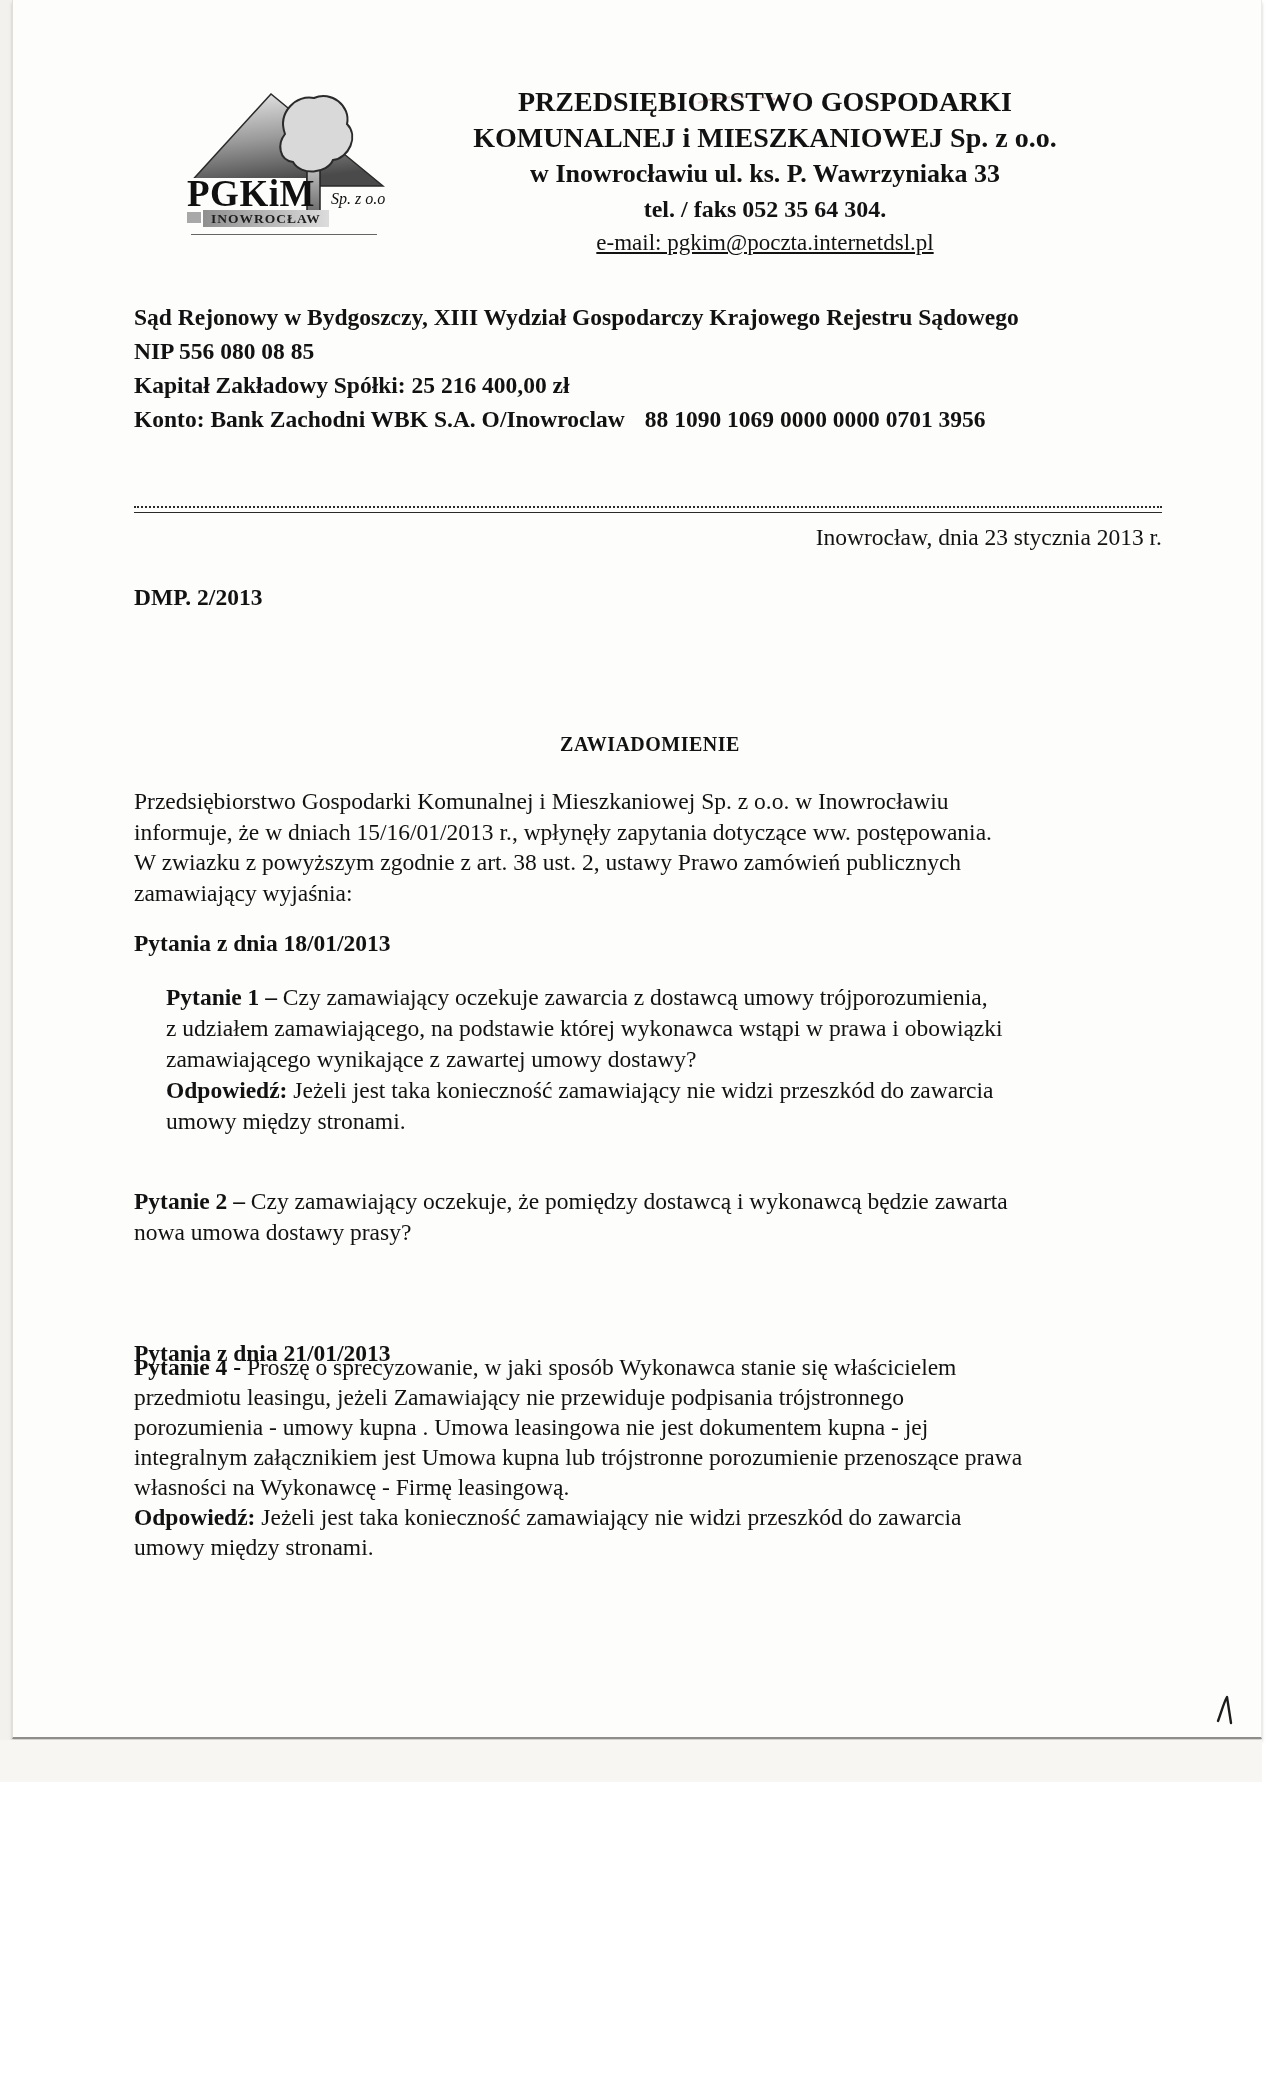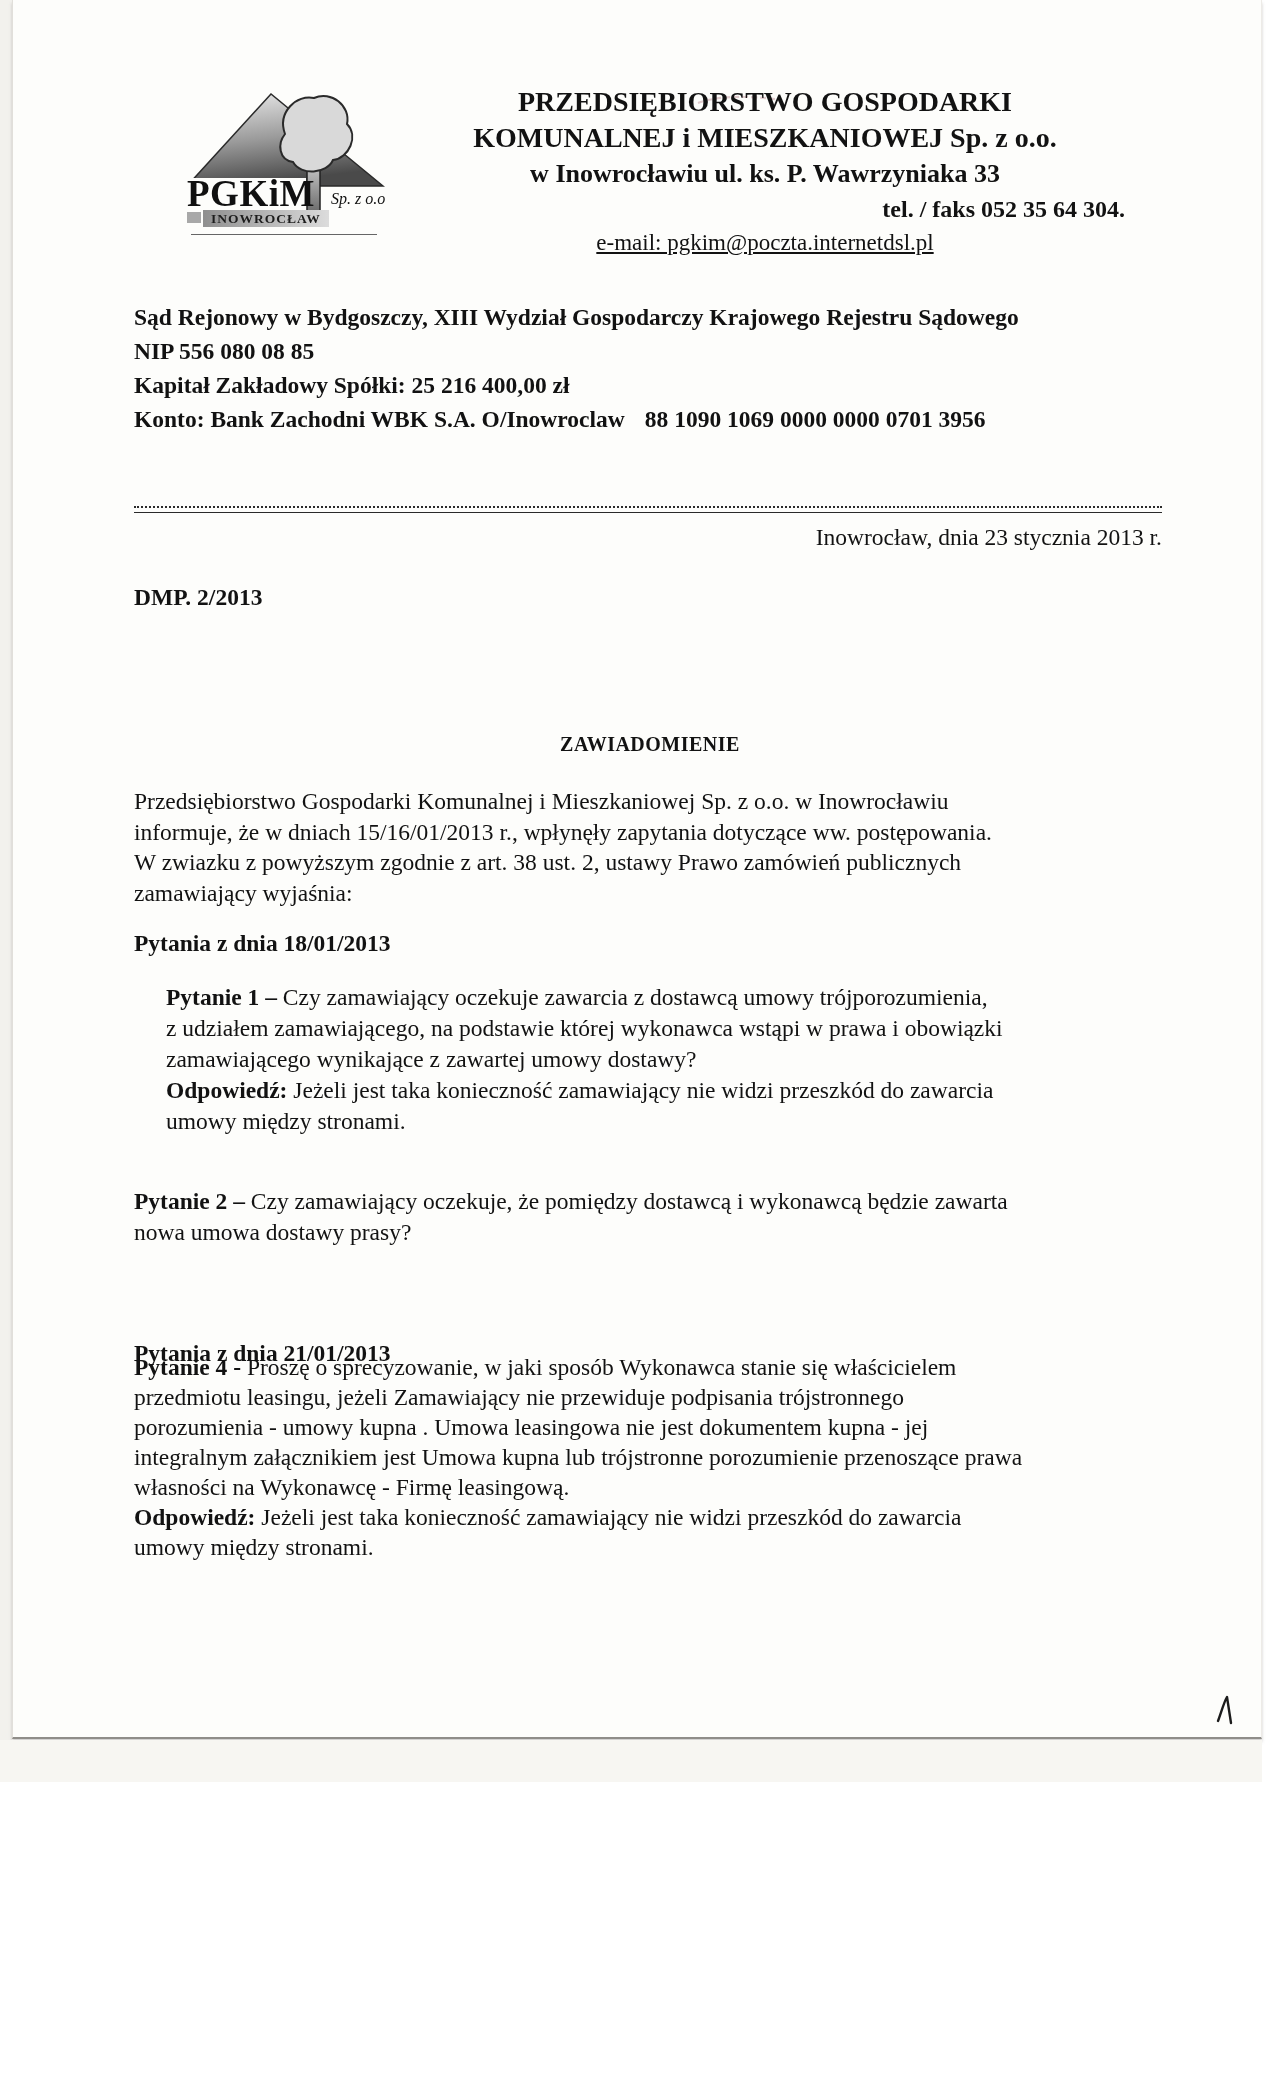--- a/index.html
+++ b/index.html
@@ -17,21 +17,21 @@
     border-left:1px solid #e1dfda;border-right:1px solid #edebe7;
     border-bottom:2px solid #8f8d89;
     box-shadow:0 3px 3px rgba(120,118,114,.35);
   }
   .below-band{left:0;top:1740px;width:1262px;height:42px;background:#f7f6f2;}
 
   
   .hdr{left:392px;top:84px;width:720px;text-align:center;}
   .hdr1,.hdr2{font-size:28px;font-weight:bold;line-height:36px;white-space:nowrap;}
   .hdr3{font-size:26px;font-weight:bold;line-height:36px;white-space:nowrap;}
-  .hdr4{font-size:24px;font-weight:bold;line-height:34px;white-space:nowrap;text-align:right;}
+  .hdr4{font-size:24px;font-weight:bold;line-height:34px;white-space:nowrap;}
   .hdr5{font-size:23px;line-height:34px;text-decoration:underline;white-space:nowrap;}
   .logo-underline{left:178px;top:234px;width:186px;height:0;border-top:1.5px solid #666;}
 
   
   .registry{left:121px;top:300px;width:1060px;font-weight:bold;font-size:23.5px;line-height:34px;}
   .registry div{white-space:nowrap;}
   .acct-num{margin-left:20px;}
 
   .rule{left:121px;top:506px;width:1028px;height:4px;
         border-top:2.5px dotted #2a2a2a;border-bottom:1.5px solid #2a2a2a;}

